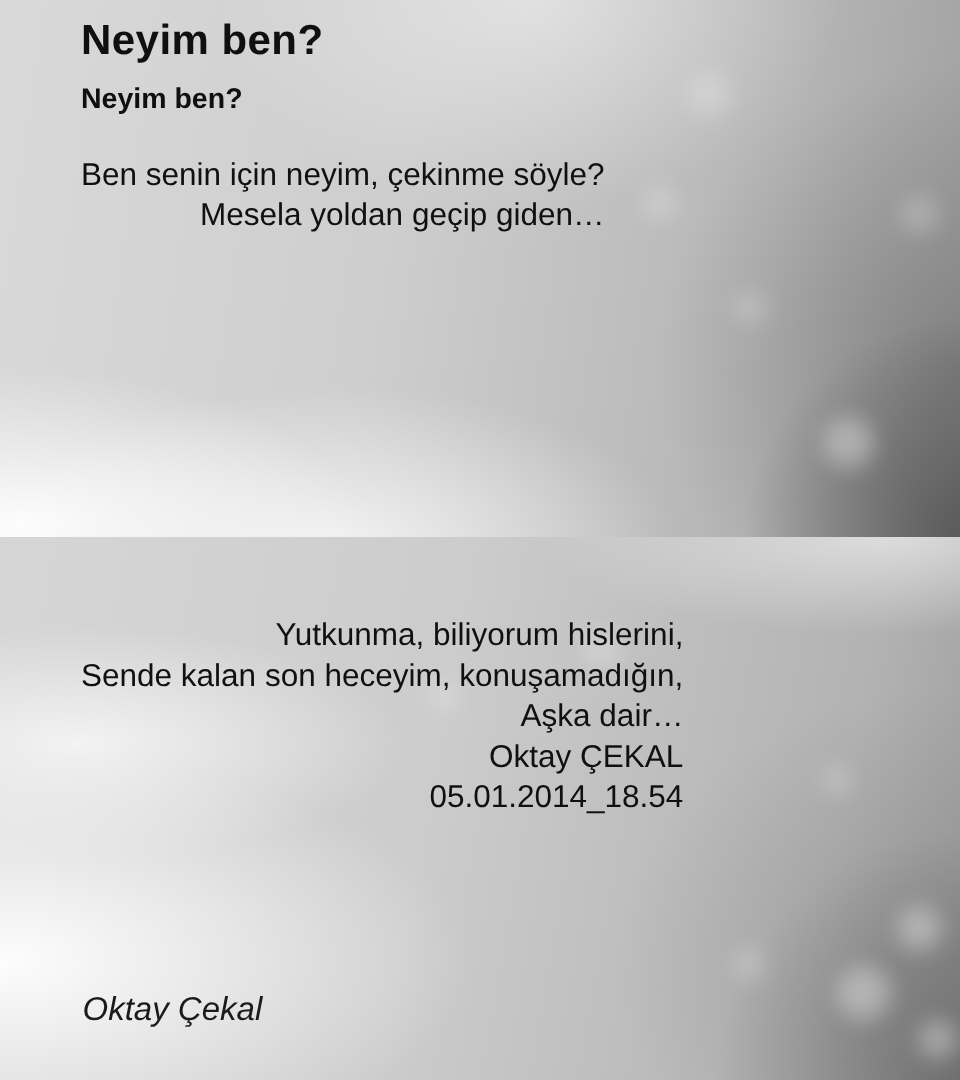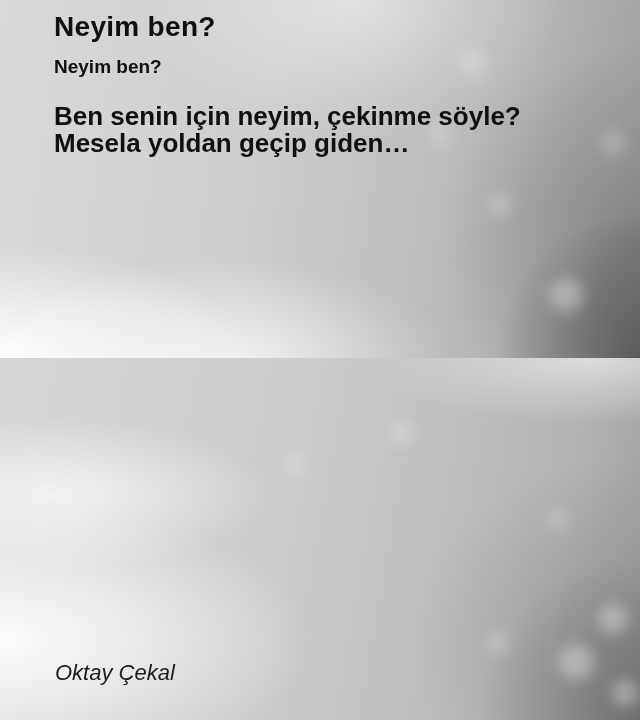--- a/index.html
+++ b/index.html
@@ -5,20 +5,21 @@
   * { margin: 0; padding: 0; box-sizing: border-box; }
   html, body { background: #ffffff; }
   body { font-family: "Liberation Sans", "DejaVu Sans", sans-serif; }
 
   .page {
     position: relative;
     width: 640px;
     height: 720px;
     overflow: hidden;
     background: #cccccc;
+    text-align: right;
   }
 
   
   .tile {
     position: absolute;
     left: 0;
     width: 640px;
   }
   .tile1 {
     top: 0;
@@ -66,22 +67,22 @@
   .poem-subtitle {
     position: absolute;
     left: 54px;
     top: 56px;
     font-size: 19px;
     font-weight: bold;
   }
   .stanza {
     position: absolute;
     left: 54px;
-    font-size: 26px;
-    font-weight: bold;
+    font-size: 21px;
+    font-weight: normal;
     line-height: 27px;
     white-space: nowrap;
   }
   .stanza-1 { top: 103px; }
   .stanza-2 { top: 410px; }
 
   .footer-author {
     position: absolute;
     left: 55px;
     top: 660px;
@@ -118,17 +119,24 @@
 
     <h1 class="poem-title">Neyim ben?</h1>
 
     <div class="poem-subtitle">Neyim ben?</div>
 
     <div class="stanza stanza-1">
       <div>Ben senin için neyim, çekinme söyle?</div>
       <div>Mesela yoldan geçip giden…</div>
     </div>
 
+    <div class="stanza stanza-2">
+      <div>Yutkunma, biliyorum hislerini,</div>
+      <div>Sende kalan son heceyim, konuşamadığın,</div>
+      <div>Aşka dair…</div>
+      <div>Oktay ÇEKAL</div>
+      <div>05.01.2014_18.54</div>
+    </div>
 
     <div class="footer-author">Oktay Çekal</div>
 
   </div>
 </div>
 
 </body></html>

